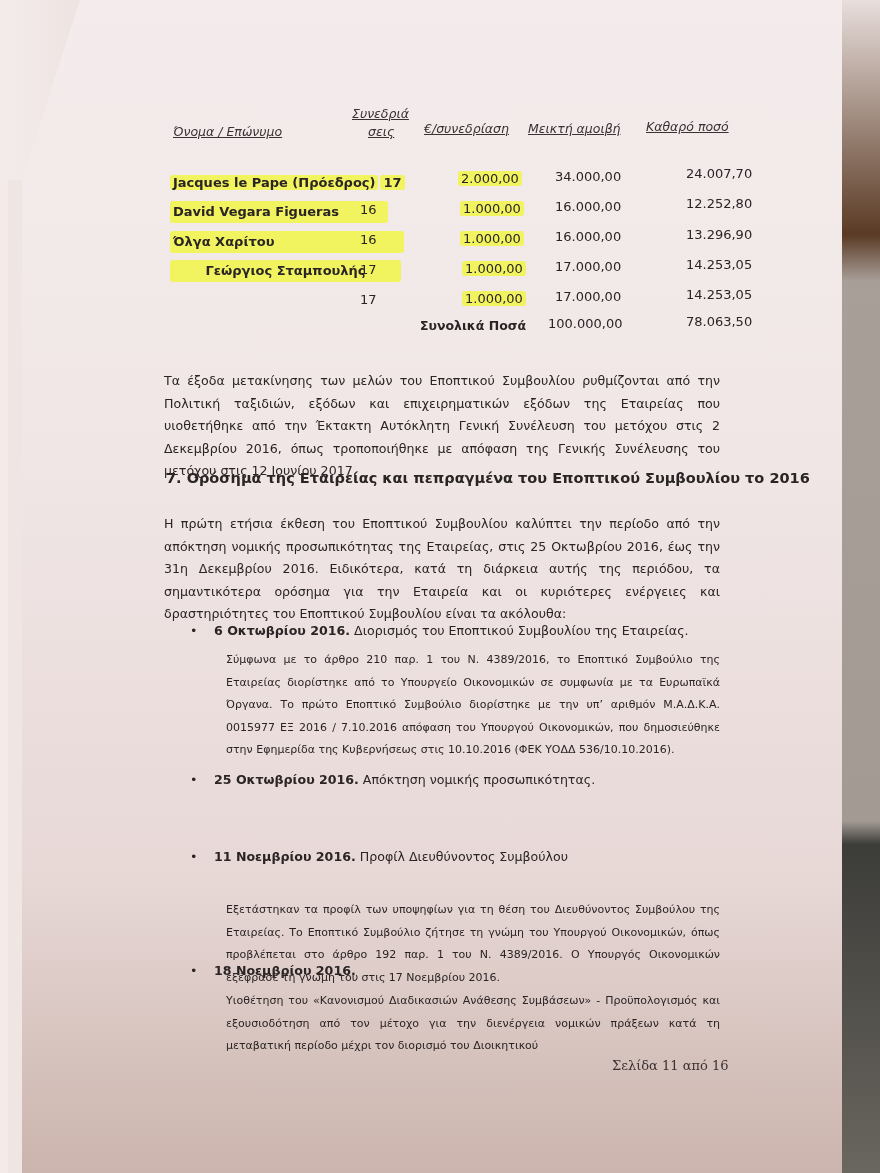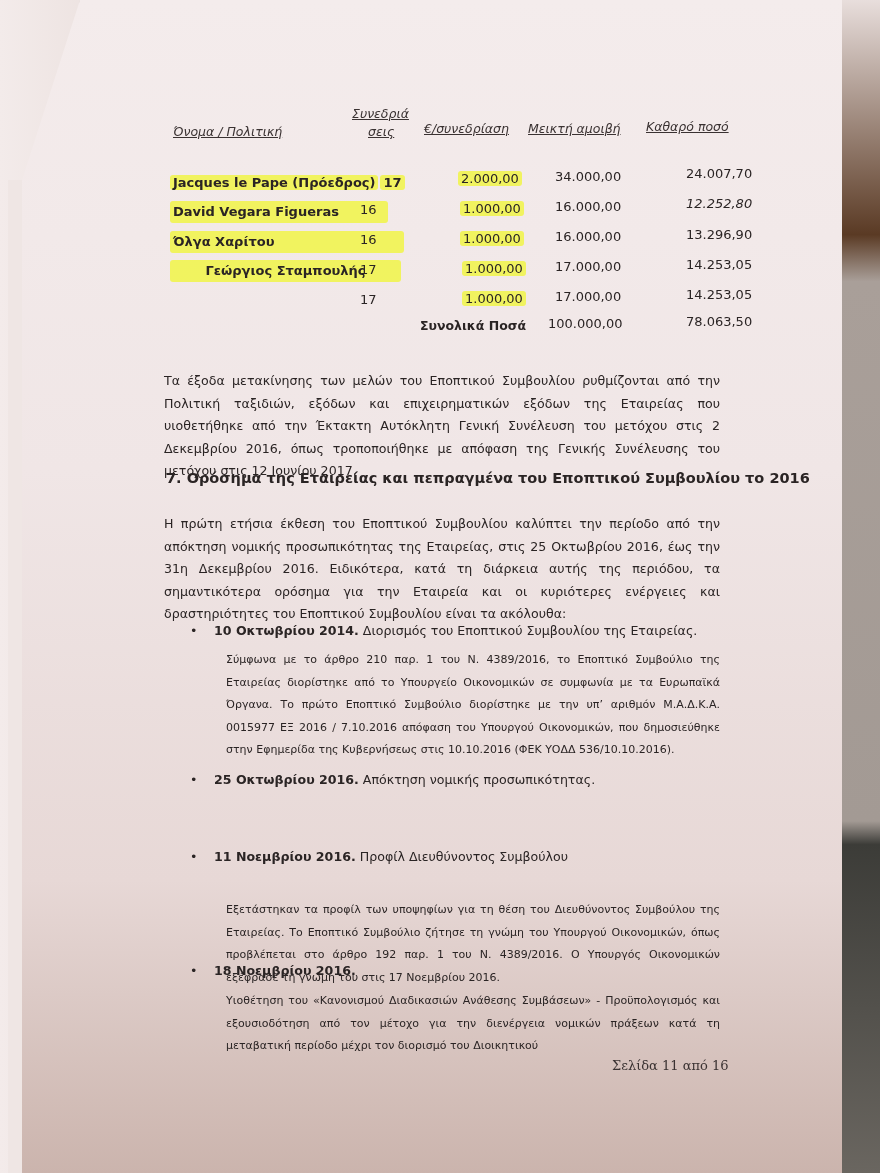--- a/index.html
+++ b/index.html
@@ -48,37 +48,37 @@
 <body>
 
 <div class="bg-left"></div>
 <div class="bg-right"></div>
 <div class="sheet-back"></div>
 <div class="sheet-edge"></div>
 
 <div class="page">
   <div class="content">
 
-    <div class="th" style="left:151px; top:124px;">Όνομα / Πολιτική</div>
+    <div class="th" style="left:151px; top:124px;">Όνομα / Επώνυμο</div>
     <div class="th" style="left:330px; top:106px;">Συνεδριά</div>
     <div class="th" style="left:346px; top:124px;">σεις</div>
     <div class="th" style="left:402px; top:121px;">€/συνεδρίαση</div>
     <div class="th" style="left:506px; top:121px;">Μεικτή αμοιβή</div>
     <div class="th" style="left:624px; top:119px;">Καθαρό ποσό</div>
 
     <div class="row bold" style="left:148px; top:172px;"><span class="hl">Jacques le Pape (Πρόεδρος)</span><span class="hl" style="margin-left:2px;">17</span></div>
     <div class="row" style="left:436px; top:168px;"><span class="hl">2.000,00</span></div>
     <div class="row" style="left:533px; top:166px;">34.000,00</div>
     <div class="row" style="left:664px; top:163px;">24.007,70</div>
 
     <div class="row bold" style="left:148px; top:201px; width:232px;"><span class="hl" style="display:inline-block; width:212px;">David Vegara Figueras</span></div>
     <div class="row" style="left:338px; top:199px;">16</div>
     <div class="row" style="left:438px; top:198px;"><span class="hl">1.000,00</span></div>
     <div class="row" style="left:533px; top:196px;">16.000,00</div>
-    <div class="row" style="left:664px; top:193px;font-style:italic;">12.252,80</div>
+    <div class="row" style="left:664px; top:193px;">12.252,80</div>
 
     <div class="row bold" style="left:148px; top:231px;"><span class="hl" style="display:inline-block; width:228px;">Όλγα Χαρίτου</span></div>
     <div class="row" style="left:338px; top:229px;">16</div>
     <div class="row" style="left:438px; top:228px;"><span class="hl">1.000,00</span></div>
     <div class="row" style="left:533px; top:226px;">16.000,00</div>
     <div class="row" style="left:664px; top:224px;">13.296,90</div>
 
     <div class="row bold" style="left:148px; top:260px;text-align:center;"><span class="hl" style="display:inline-block; width:225px;">Γεώργιος Σταμπουλής</span></div>
     <div class="row" style="left:338px; top:259px;">17</div>
     <div class="row" style="left:440px; top:258px;"><span class="hl">1.000,00</span></div>
@@ -93,21 +93,21 @@
     <div class="row bold" style="left:398px; top:315px; font-size:12.5px;">Συνολικά Ποσά</div>
     <div class="row" style="left:526px; top:313px;">100.000,00</div>
     <div class="row" style="left:664px; top:311px;">78.063,50</div>
 
     <div class="para" style="top:370px;">Τα έξοδα μετακίνησης των μελών του Εποπτικού Συμβουλίου ρυθμίζονται από την Πολιτική ταξιδιών, εξόδων και επιχειρηματικών εξόδων της Εταιρείας που υιοθετήθηκε από την Έκτακτη Αυτόκλητη Γενική Συνέλευση του μετόχου στις 2 Δεκεμβρίου 2016, όπως τροποποιήθηκε με απόφαση της Γενικής Συνέλευσης του μετόχου στις 12 Ιουνίου 2017.</div>
 
     <div class="heading" style="top:470px;">7.  Ορόσημα της Εταιρείας και πεπραγμένα του Εποπτικού Συμβουλίου το 2016</div>
     <div class="para" style="top:513px;">Η πρώτη ετήσια έκθεση του Εποπτικού Συμβουλίου καλύπτει την περίοδο από την απόκτηση νομικής προσωπικότητας της Εταιρείας, στις 25 Οκτωβρίου 2016, έως την 31η Δεκεμβρίου 2016. Ειδικότερα, κατά τη διάρκεια αυτής της περιόδου, τα σημαντικότερα ορόσημα για την Εταιρεία και οι κυριότερες ενέργειες και δραστηριότητες του Εποπτικού Συμβουλίου είναι τα ακόλουθα:</div>
 
     <div class="bullet" style="top:623px;">
-      <span class="dot">•</span><span class="bold">10 Οκτωβρίου 2014.</span><span> Διορισμός του Εποπτικού Συμβουλίου της Εταιρείας.</span>
+      <span class="dot">•</span><span class="bold">6 Οκτωβρίου 2016.</span><span> Διορισμός του Εποπτικού Συμβουλίου της Εταιρείας.</span>
     </div>
     <div class="sub" style="top:649px;">Σύμφωνα με το άρθρο 210 παρ. 1 του Ν. 4389/2016, το Εποπτικό Συμβούλιο της Εταιρείας διορίστηκε από το Υπουργείο Οικονομικών σε συμφωνία με τα Ευρωπαϊκά Όργανα. Το πρώτο Εποπτικό Συμβούλιο διορίστηκε με την υπ’ αριθμόν Μ.Α.Δ.Κ.Α. 0015977 ΕΞ 2016 / 7.10.2016 απόφαση του Υπουργού Οικονομικών, που δημοσιεύθηκε στην Εφημερίδα της Κυβερνήσεως στις 10.10.2016 (ΦΕΚ ΥΟΔΔ 536/10.10.2016).</div>
 
     <div class="bullet" style="top:772px;">
       <span class="dot">•</span><span class="bold">25 Οκτωβρίου 2016.</span><span> Απόκτηση νομικής προσωπικότητας.</span>
     </div>
 
     <div class="bullet" style="top:849px;">
       <span class="dot">•</span><span class="bold">11 Νοεμβρίου 2016.</span><span> Προφίλ Διευθύνοντος Συμβούλου</span>
     </div>

